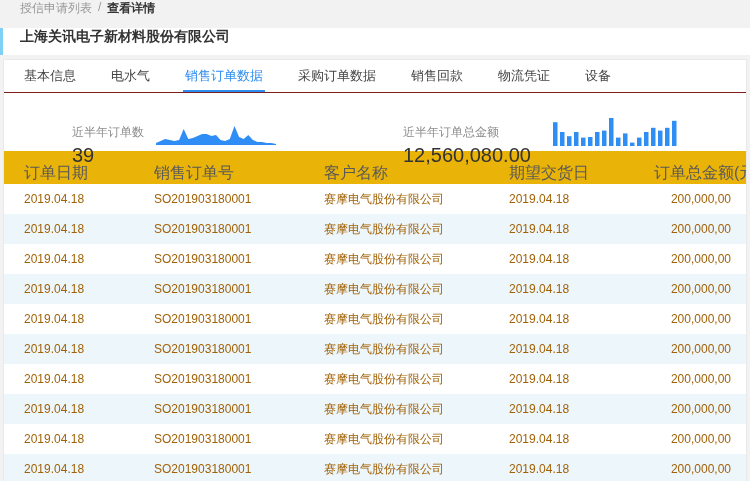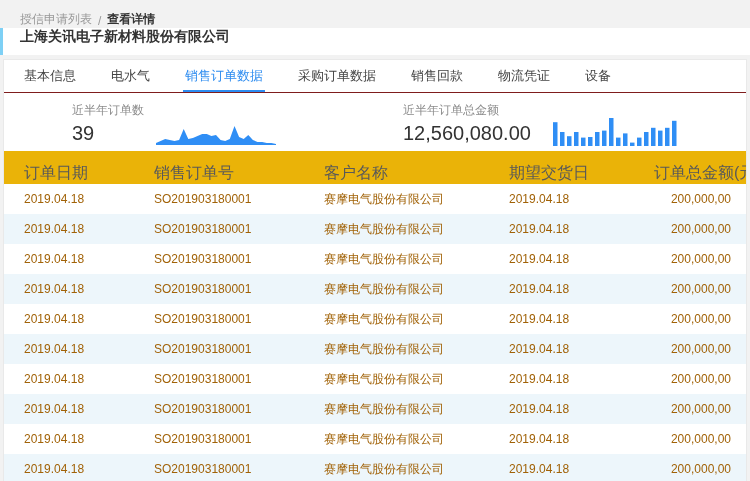--- a/index.html
+++ b/index.html
@@ -1,20 +1,20 @@
 <!DOCTYPE html>
 <html><head>
 <meta charset="utf-8">
 <style>
   * { margin:0; padding:0; box-sizing:border-box; }
   html,body { width:750px; height:481px; overflow:hidden; background:#f2f2f2;
     font-family:"Liberation Sans","DejaVu Sans",sans-serif; }
 
   
-  .breadcrumb { height:28px; display:flex; align-items:flex-end; padding-left:20px;
+  .breadcrumb { height:28px; display:flex; align-items:flex-start; padding-left:20px;
     font-size:12px; color:#999; gap:6px; background:#f2f2f2; }
   .breadcrumb .current { color:#333; font-weight:bold; }
 
   
   .titlebar { height:27px; background:#fff; display:flex; align-items:flex-start;
     position:relative; padding-left:20px; }
   .titlebar .accent { position:absolute; left:0; top:0; width:3px; height:100%;
     background:#7ed0f5; }
   .titlebar h1 { font-size:14px; font-weight:bold; color:#333; }
 
@@ -26,21 +26,21 @@
   .tabs { display:flex; align-items:stretch; height:33px; padding-left:18px;
     border-bottom:1px solid #7f1d1d; }
   .tab { font-size:13px; color:#444; padding:0 2px; margin-right:31px;
     display:flex; align-items:center; position:relative; cursor:pointer; }
   .tab.active { color:#2d8cf0; }
   .tab.active::after { content:""; position:absolute; left:0; right:0; bottom:0;
     height:2px; background:#2d8cf0; }
 
   
   .stats { height:58px; display:flex; align-items:flex-start; padding-top:9px; }
-  .stat { display:flex; flex-direction:column; }
+  .stat { display:flex; flex-direction:column;margin-top:22px; }
   .stat-orders { margin-left:68px; }
   .stat-amount { margin-left:125px; }
   .stat .label { font-size:12px; color:#8c8c8c; margin-bottom:2px; }
   .stat .value { font-size:20px; color:#333; line-height:24px; }
   .spark-area { margin:16px 0 0 12px; }
   .spark-bars { margin:14px 0 0 22px; }
 
   
   .thead { display:flex; align-items:flex-end; height:33px; background:#eab308;
     font-size:16px; color:#595959; }

